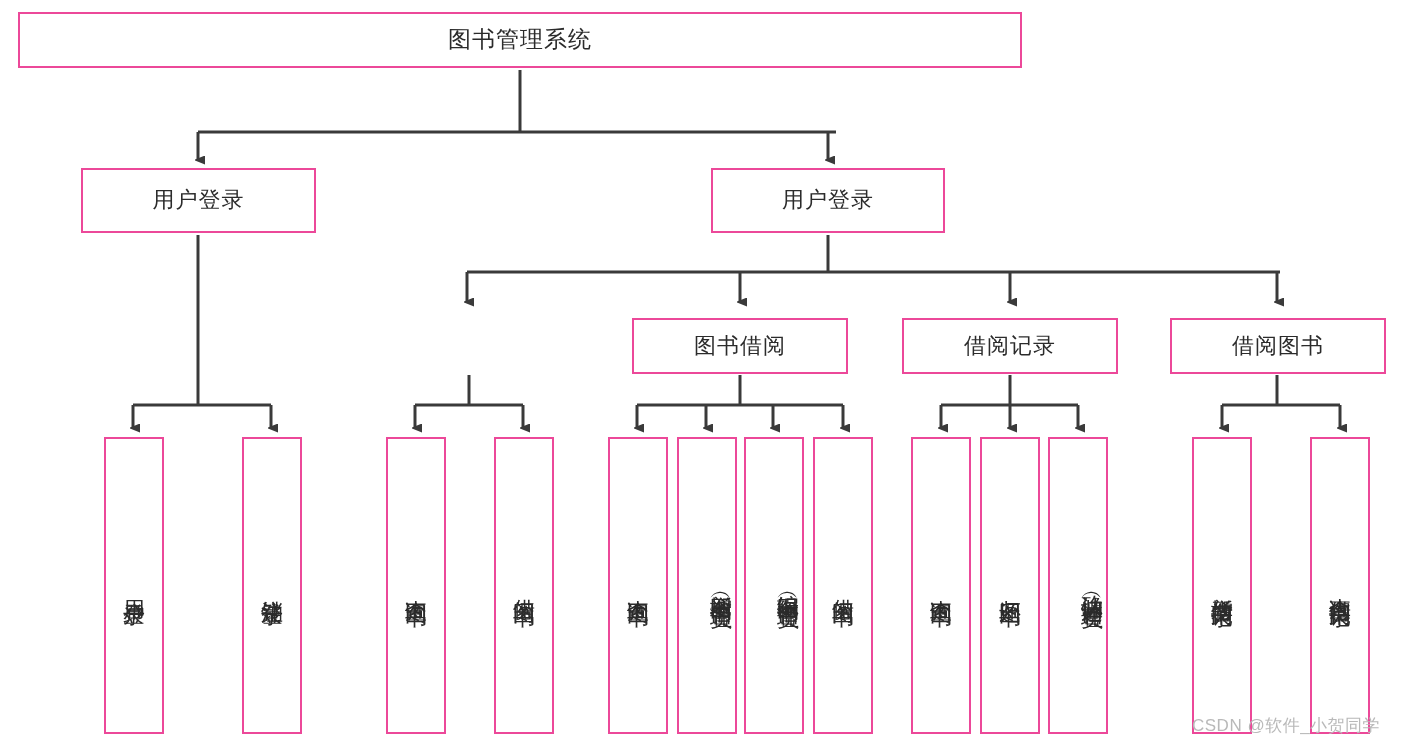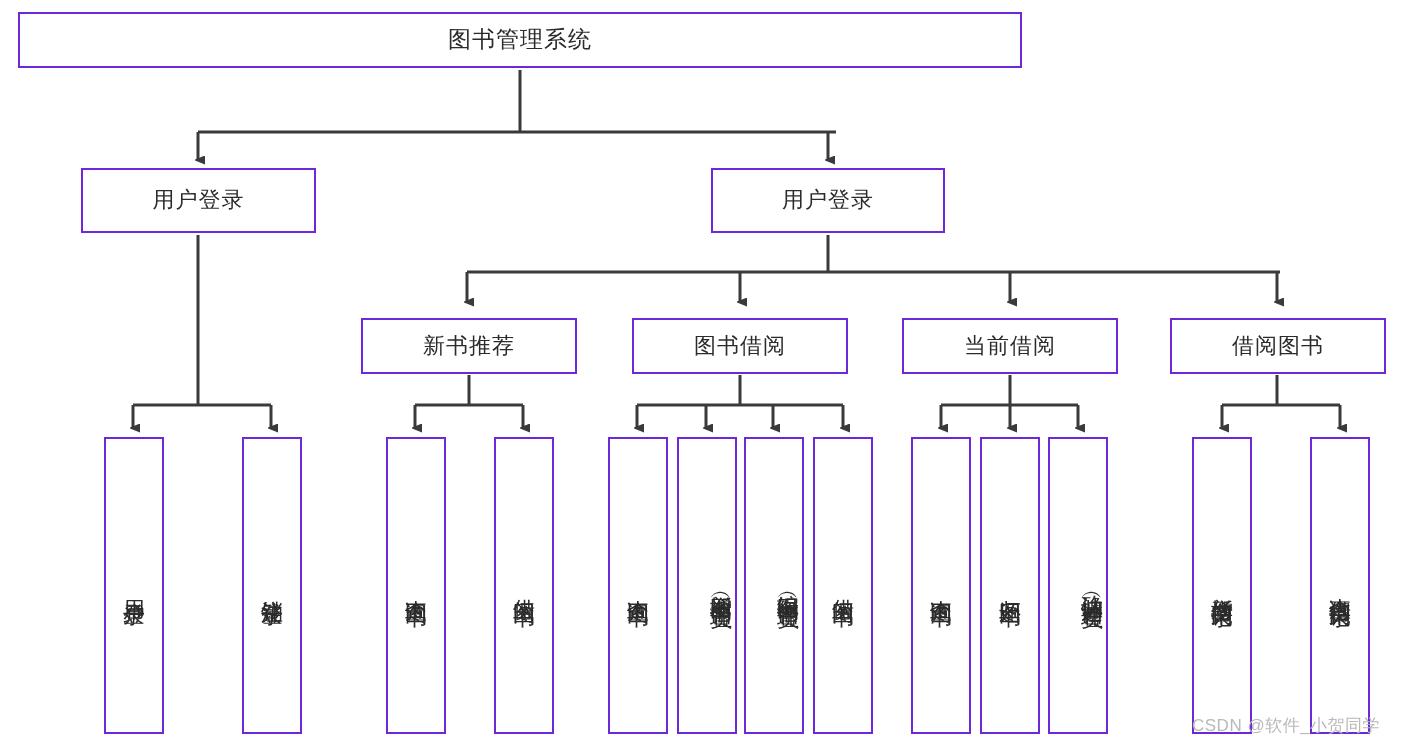--- a/index.html
+++ b/index.html
@@ -22,21 +22,21 @@
     position: absolute;
     left: 0;
     top: 0;
     width: 1405px;
     height: 747px;
     pointer-events: none;
   }
   .node {
     position: absolute;
     box-sizing: border-box;
-    border: 2px solid #6d28d9;
+    border: 2px solid #ec4899;
     background: #ffffff;
     display: flex;
     align-items: center;
     justify-content: center;
     color: #2b2b2b;
   }
   .node.horizontal {
     font-size: 22px;
     letter-spacing: 1px;
     line-height: 1.2;
@@ -123,28 +123,25 @@
     <span>图书管理系统</span>
   </div>
 
   <div class="node horizontal" style="left:81px; top:168px; width:235px; height:65px;">
     <span>用户登录</span>
   </div>
   <div class="node horizontal" style="left:711px; top:168px; width:234px; height:65px;">
     <span>用户登录</span>
   </div>
 
-  <div class="node horizontal" style="left:361px; top:318px; width:216px; height:56px;">
-    <span>新书推荐</span>
-  </div>
   <div class="node horizontal" style="left:632px; top:318px; width:216px; height:56px;text-align:center;">
     <span>图书借阅</span>
   </div>
   <div class="node horizontal" style="left:902px; top:318px; width:216px; height:56px;">
-    <span>当前借阅</span>
+    <span>借阅记录</span>
   </div>
   <div class="node horizontal" style="left:1170px; top:318px; width:216px; height:56px;">
     <span>借阅图书</span>
   </div>
 
   <div class="node vertical" style="left:104px; top:437px; width:60px; height:297px;">
     <span>用户登录</span>
   </div>
   <div class="node vertical" style="left:242px; top:437px; width:60px; height:297px;">
     <span>注销登录</span>

